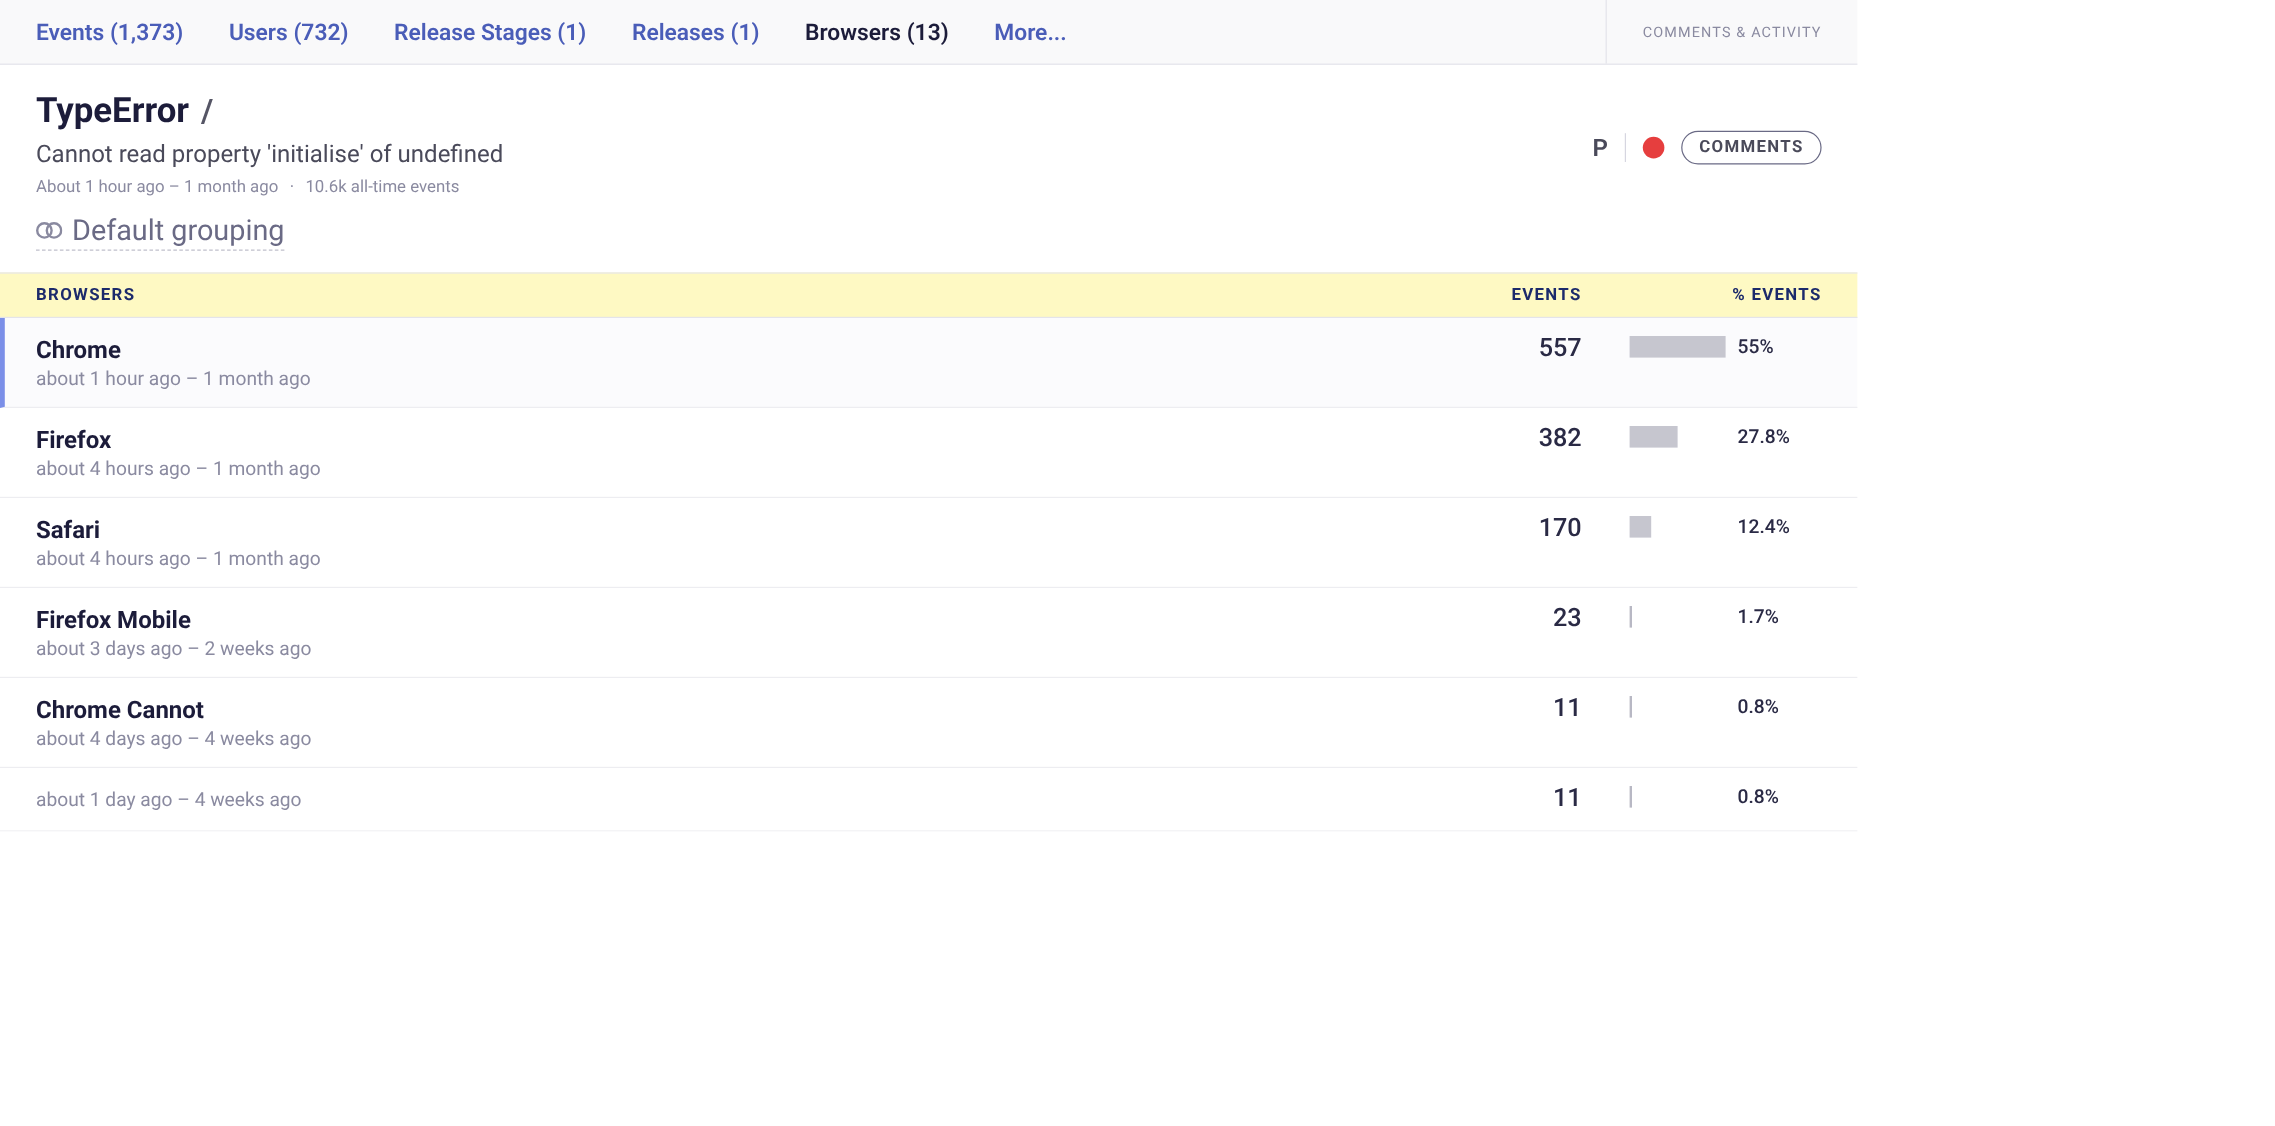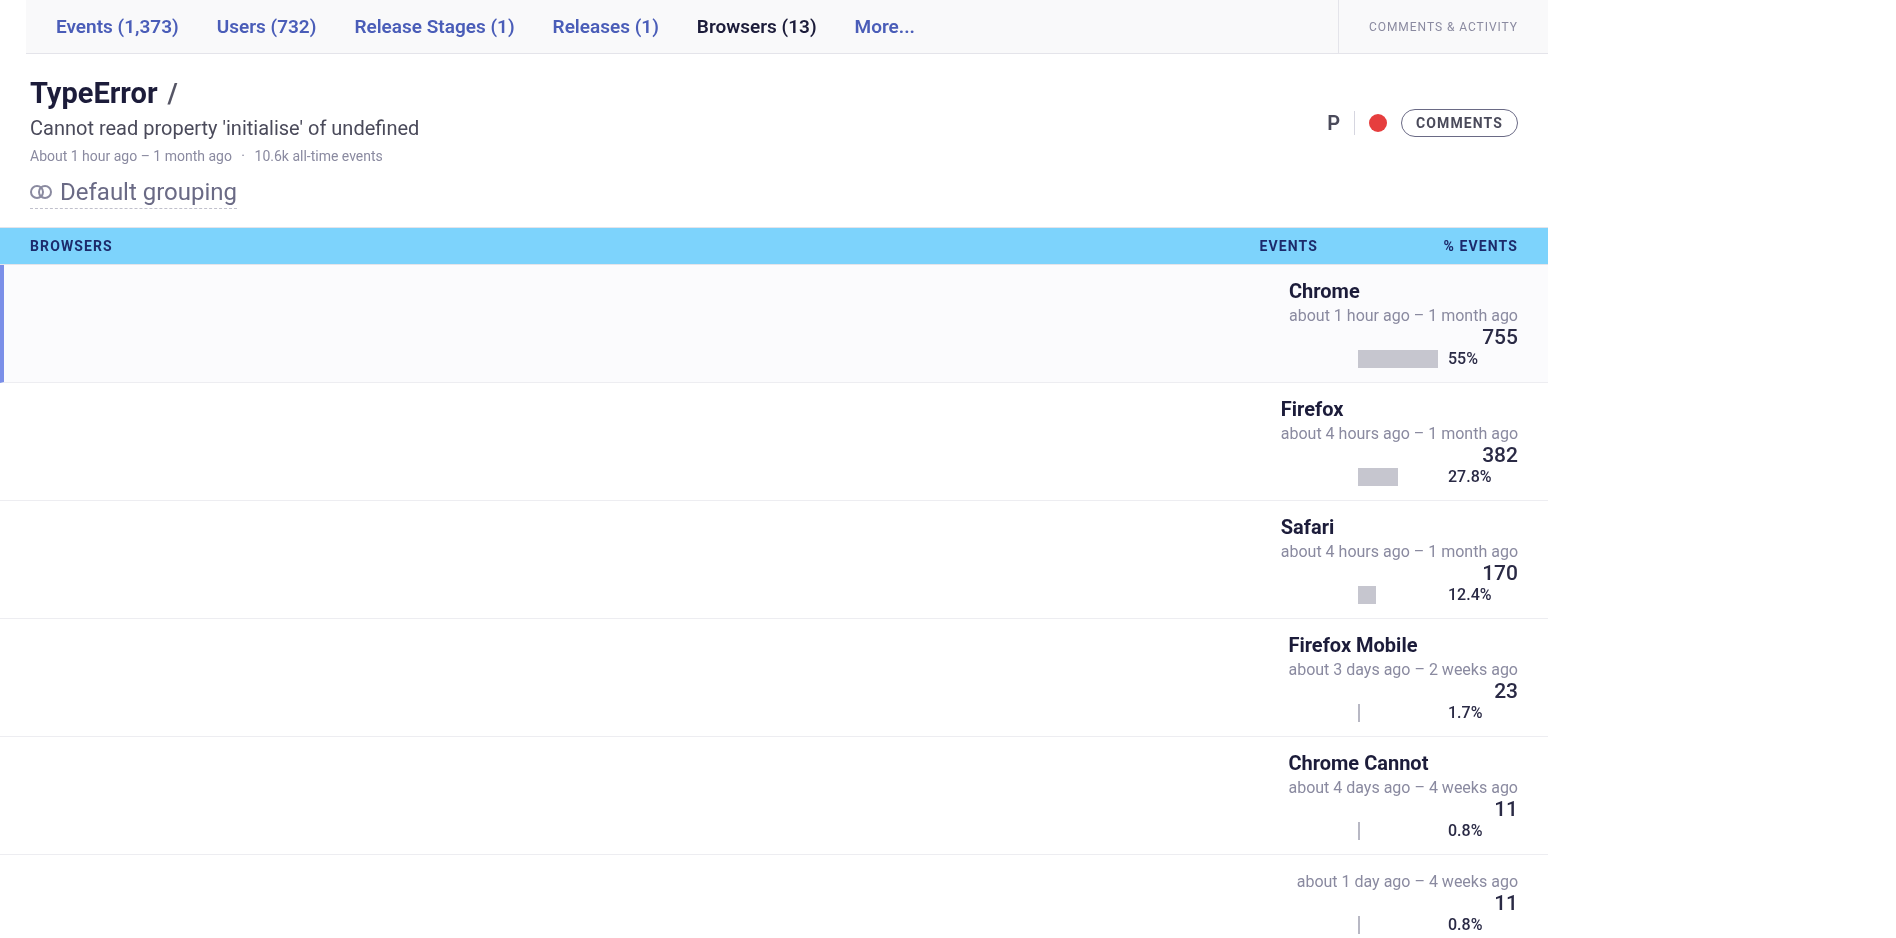--- a/index.html
+++ b/index.html
@@ -11,21 +11,20 @@
   }
   .tabs-bar {
     display: flex;
     align-items: center;
     background: #f9f9fa;
     border-bottom: 1px solid #e4e4ea;
     padding: 0 30px;
     height: 54px;
     gap: 38px;
     position: relative;
-    margin-left: 26px;
   }
   .tab {
     font-size: 19px;
     font-weight: 600;
     color: #4a5db8;
     cursor: pointer;
     white-space: nowrap;
   }
   .tab.active {
     color: #1c1c3a;
@@ -119,32 +118,31 @@
   .table-header {
     display: flex;
     align-items: center;
     padding: 10px 30px;
     border-top: 1px solid #e4e4ea;
     border-bottom: 1px solid #e4e4ea;
     font-size: 14px;
     font-weight: 700;
     letter-spacing: 0.08em;
     color: #1c2a6b;
-    background:#7dd3fc;
+    background:#fef9c3;
   }
   .col-name { flex: 1 1 auto; }
   .col-events { width: 150px; text-align: right; }
   .col-pct { width: 200px; text-align: right; padding-left: 40px; }
   .row {
     display: flex;
-    align-items: flex-end;
+    align-items: flex-start;
     padding: 14px 30px 14px 30px;
     border-bottom: 1px solid #ededf1;
     position: relative;
-    flex-direction: column;
   }
   .row.first {
     border-left: 4px solid #7b8fe8;
     padding-left: 26px;
     background: #fbfbfd;
   }
   .row-main { flex: 1 1 auto; }
   .row-title {
     font-size: 20px;
     font-weight: 700;
@@ -237,21 +235,21 @@
   <div class="col-events">EVENTS</div>
   <div class="col-pct">% EVENTS</div>
 </div>
 
 <div id="rows-container">
     <div class="row first">
       <div class="row-main">
         <div class="row-title">Chrome</div>
         <div class="row-sub">about 1 hour ago – 1 month ago</div>
       </div>
-      <div class="row-events">755</div>
+      <div class="row-events">557</div>
       <div class="row-pct">
         <div class="pct-bar-wrap" style="width: 80px;">
           <div class="pct-bar" style="width: 80px;"></div>
         </div>
         <div class="pct-label">55%</div>
       </div>
     </div>
     <div class="row">
       <div class="row-main">
         <div class="row-title">Firefox</div>

